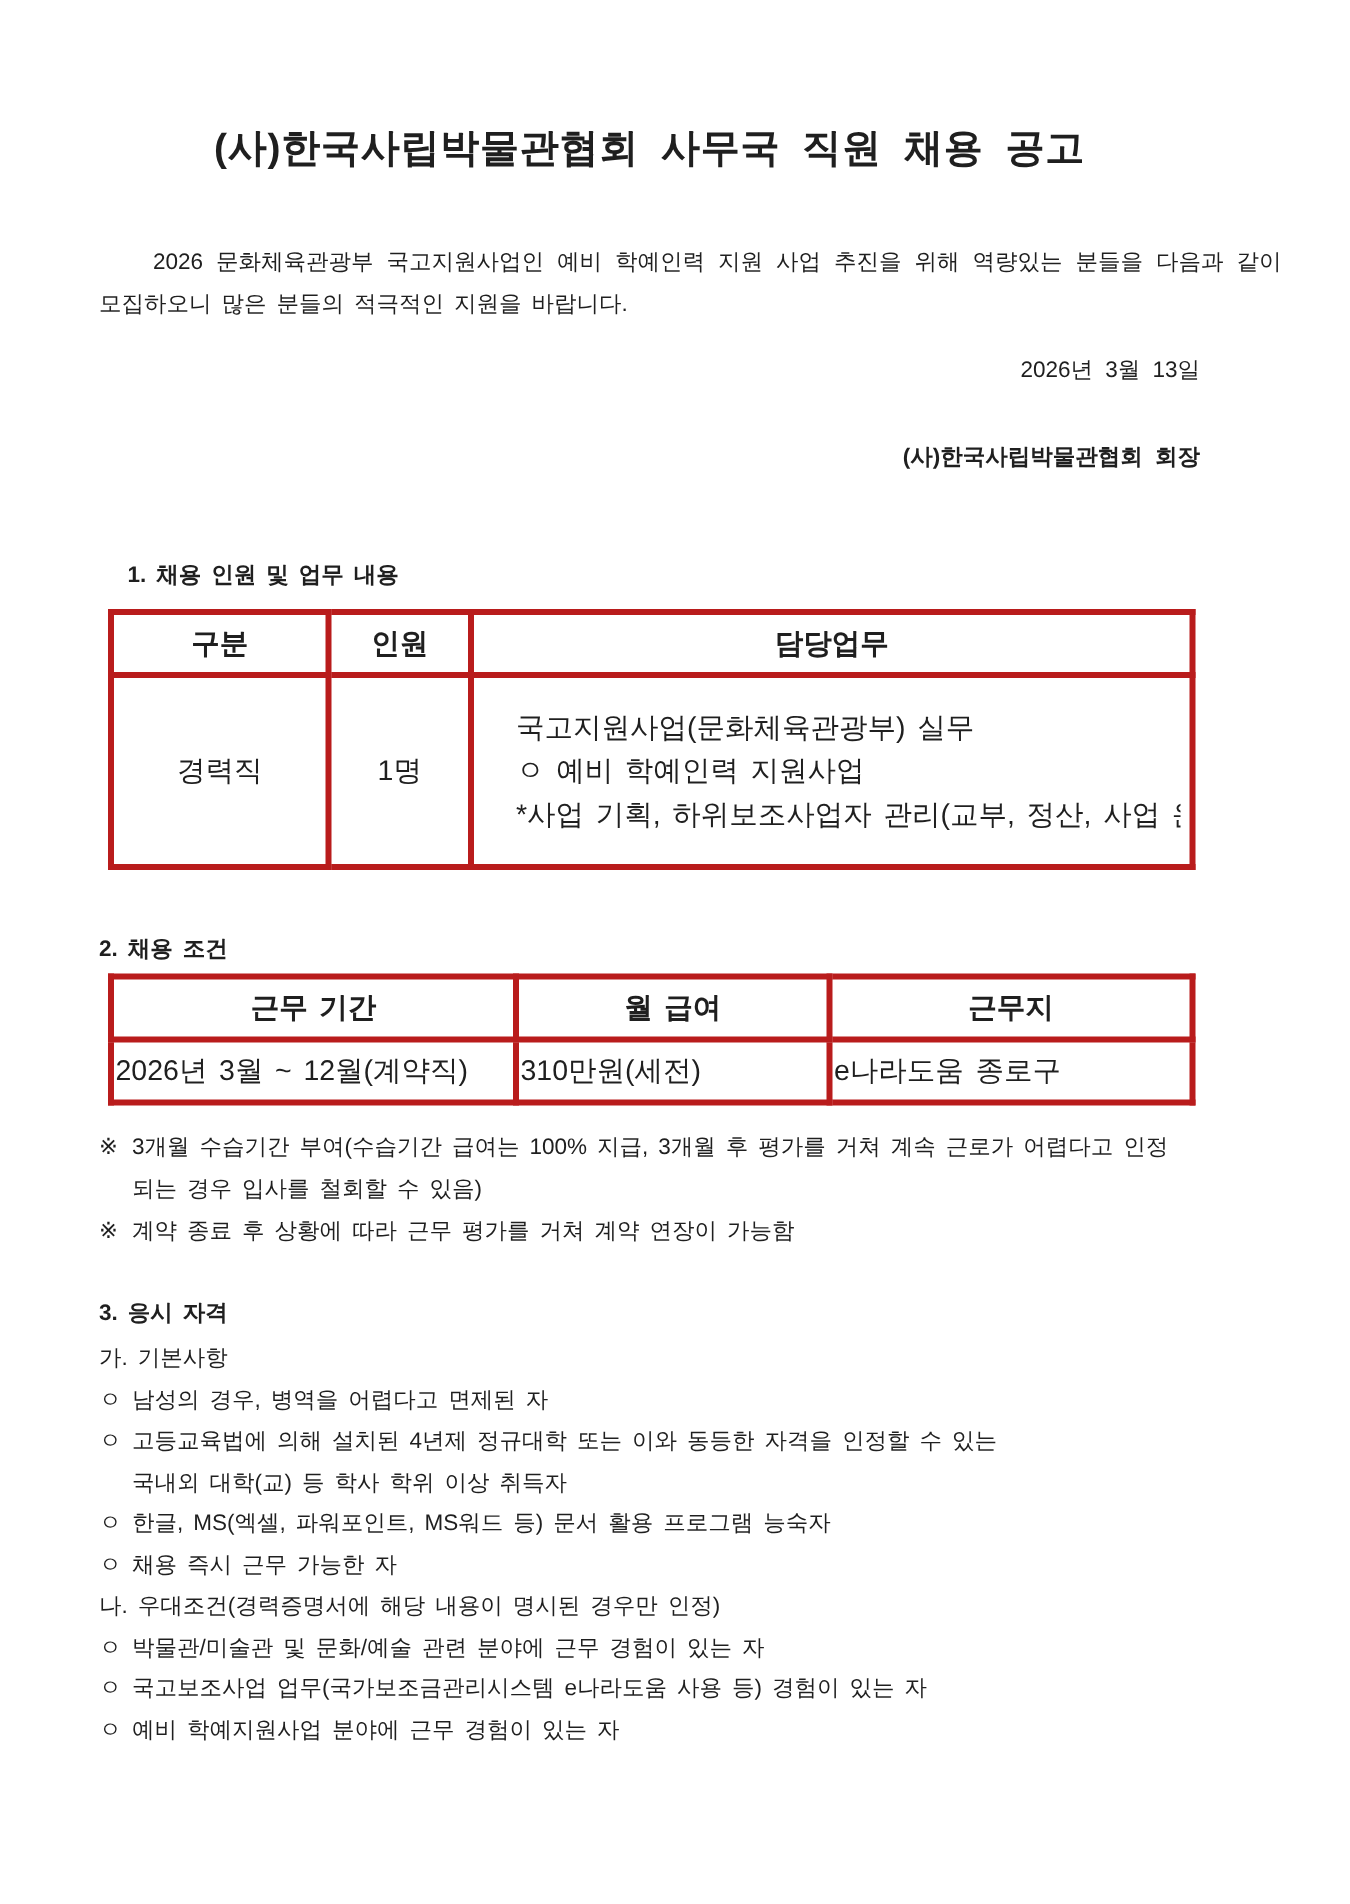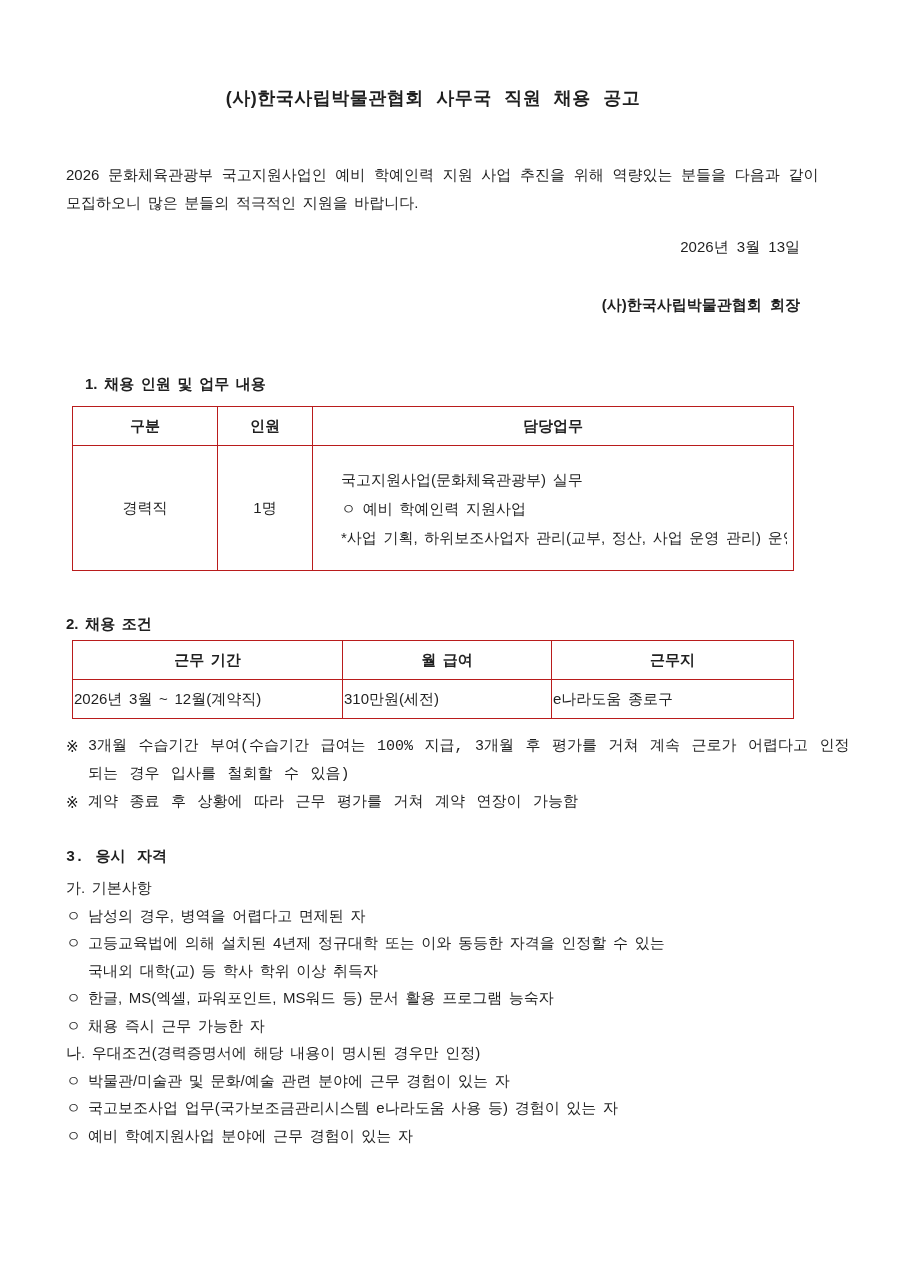--- a/index.html
+++ b/index.html
@@ -11,79 +11,79 @@
     color: #1f1f1f;
     font-family: "Liberation Sans", "DejaVu Sans", sans-serif;
     font-size: 15px;
     word-spacing: 2.5px;
     overflow: hidden;
   }
   .content { padding: 0 100px 0 66px; }
 
   .doc-title {
     padding-top: 84px;
-    font-size: 18px;
+    font-size: 26px;
     font-weight: bold;
     text-align: center;
     word-spacing: 7px;
     line-height: 28px;
     letter-spacing: 0.5px;
   }
 
   .intro { margin-top: 49px; line-height: 28px; }
   .nowrap { white-space: nowrap; }
-  .intro .wide { word-spacing: 4.5px; }
+  .intro .wide { word-spacing: 4.5px; margin-left: 36px; }
 
   .date-line {
     margin-top: 20px;
     text-align: right;
     line-height: 20px;
     word-spacing: 4px;
   }
   .signer-line {
     margin-top: 38px;
     text-align: right;
     line-height: 20px;
     font-weight: bold;
     word-spacing: 4px;
   }
 
   .sec-heading { font-weight: bold; line-height: 21px; }
   .s1 { margin-top: 58px; margin-left: 19px; }
   .s2 { margin-top: 42px; }
-  .s3 { margin-top: 30px; font-family: Liberation Mono, monospace; }
+  .s3 { margin-top: 30px; }
 
   table {
     border-collapse: collapse;
     margin-left: 6px;
     width: 721px;
     table-layout: fixed;
   }
-  th, td { border: 1px solid #b91c1c; font-size: 15px; }
+  th, td { border: 4px solid #b91c1c; font-size: 19px; }
   th { font-weight: bold; height: 36px; text-align: center; }
 
   .t1 { margin-top: 12px; }
   .t1 .c1 { width: 145px; }
   .t1 .c2 { width: 95px; }
   .t1 .c3 { width: 481px; }
   .t1 tbody td { height: 106px; }
   .t1 td.center { text-align: center; }
   .t1 td.duties { padding: 9px 6px 9px 28px; line-height: 29px; text-align: left; vertical-align: middle; }
   .duty-line { white-space: nowrap; overflow: hidden; }
 
   .t2 { margin-top: 6px; }
   .t2 .c1 { width: 270px; }
   .t2 .c2 { width: 209px; }
   .t2 .c3 { width: 242px; }
   .t2 tbody td { height: 36px; text-align: left; }
 
   .notes { margin-top: 14px; line-height: 28px; }
   .note { display: flex; }
   .note .marker { width: 22px; flex: none; }
-  .note .note-lines { flex: 1; min-width: 0; font-family: Liberation Mono, monospace; }
+  .note .note-lines { flex: 1; min-width: 0; }
 
   .s3-list { margin-top: 6px; line-height: 27.5px; }
   .line { display: flex; }
   .line .marker { width: 22px; flex: none; }
   .line.continuation { padding-left: 22px; }
 </style>
 </head>
 <body>
 
 <div class="page">

